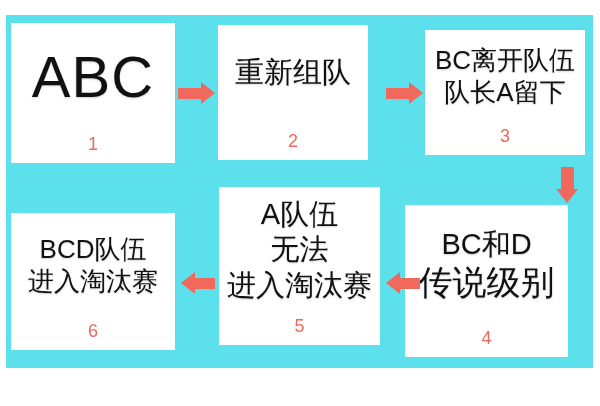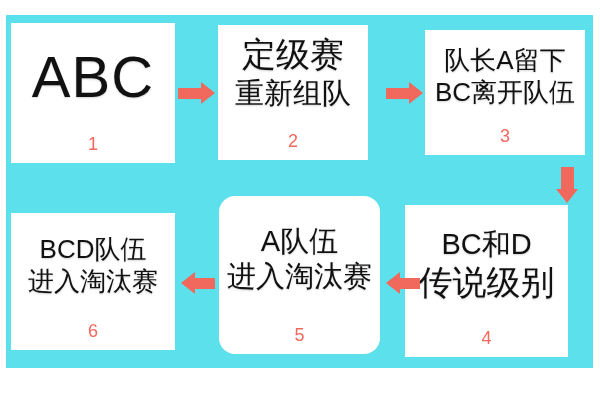--- a/index.html
+++ b/index.html
@@ -39,21 +39,21 @@
     left: 0; right: 0; bottom: 8px;
     text-align: center;
     font-size: 18px;
     color: var(--number, #f0695c);
   }
   
   #box1 { left: 11px;  top: 23px;  width: 164px; height: 140px; }
   #box2 { left: 218px; top: 25px;  width: 150px; height: 135px; padding-bottom: 40px; }
   #box3 { left: 425px; top: 30px;  width: 160px; height: 125px; }
   #box4 { left: 405px; top: 205px; width: 163px; height: 152px; }
-  #box5 { left: 219px; top: 196px; width: 161px; height: 158px; border-radius: 16px; }
+  #box5 { left: 219px; top: 187px; width: 161px; height: 158px; }
   #box6 { left: 11px;  top: 213px; width: 164px; height: 137px; justify-content: center; }
   
   #box1 .t1a { font-size: 58px; letter-spacing: 1px; }
   #box2 .t2a { font-size: 34px; }
   #box2 .t2b { font-size: 29px; }
   #box3 .t  { font-size: 26px; }
   #box4 .t4a { font-size: 29px; }
   #box4 .t4b { font-size: 34px; }
   #box5 .t  { font-size: 29px; }
   #box6 .t  { font-size: 26px; }
@@ -94,45 +94,45 @@
 
   <div class="box" id="box1">
     <div class="lines">
       <div class="t t1a">ABC</div>
     </div>
     <div class="num">1</div>
   </div>
 
   <div class="box" id="box2">
     <div class="lines">
-      <div class="t t2a">定级赛</div>
       <div class="t t2b">重新组队</div>
     </div>
     <div class="num">2</div>
   </div>
 
   <div class="box" id="box3">
     <div class="lines">
+      <div class="t">BC离开队伍</div>
       <div class="t">队长A留下</div>
-      <div class="t">BC离开队伍</div>
     </div>
     <div class="num">3</div>
   </div>
 
   <div class="box" id="box4">
     <div class="lines">
       <div class="t t4a">BC和D</div>
       <div class="t t4b">传说级别</div>
     </div>
     <div class="num">4</div>
   </div>
 
   <div class="box" id="box5">
     <div class="lines">
       <div class="t">A队伍</div>
+      <div class="t">无法</div>
       <div class="t">进入淘汰赛</div>
     </div>
     <div class="num">5</div>
   </div>
 
   <div class="box" id="box6">
     <div class="lines">
       <div class="t">BCD队伍</div>
       <div class="t">进入淘汰赛</div>
     </div>

